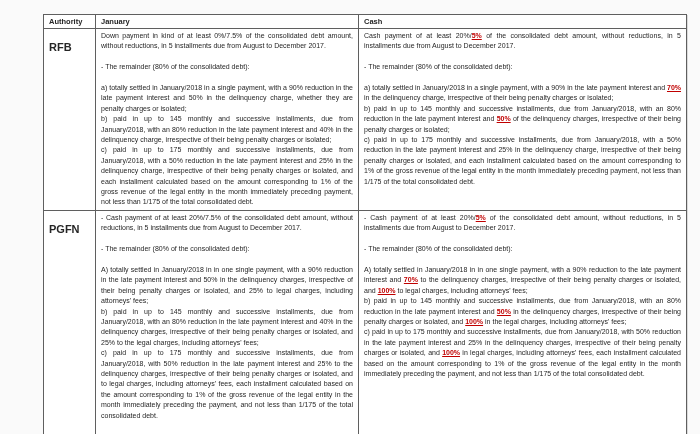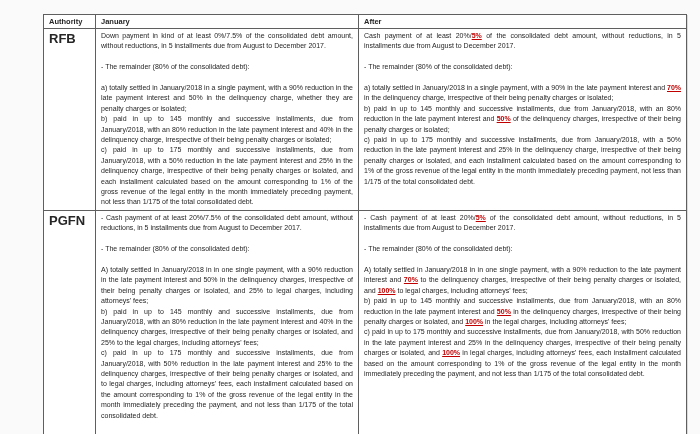--- a/index.html
+++ b/index.html
@@ -30,41 +30,41 @@
     border:1px solid var(--border);
     vertical-align:top;
     color:var(--ink);
   }
   th{
     font-size:7.5px;font-weight:700;text-align:left;
     padding:2px 5px;height:13px;
   }
   tr.r0{height:181px;}
   tr.r1{height:234px;}
-  td.auth{font-weight:700;font-size:13px;padding:2px 5px;}
+  td.auth{font-weight:700;font-size:11px;padding:12px 5px;}
   td.cell{font-size:7px;line-height:10.4px;padding:2px 5px 2px 5px;}
   .cell p{margin:0;text-align:justify;}
   .cell p.gap{margin-bottom:10.4px;}
   .hl{color:var(--accent);font-weight:700;text-decoration:underline;}
 </style>
 </head>
 <body>
 
 <div class="page">
   <table class="cmp">
     <colgroup>
       <col class="c-auth">
       <col class="c-before">
       <col class="c-after">
     </colgroup>
     <thead>
       <tr class="hdr">
         <th>Authority</th>
         <th>January</th>
-        <th>After</th>
+        <th>Cash</th>
       </tr>
     </thead>
     <tbody>
       <tr class="r0">
         <td class="auth">RFB</td>
         <td class="cell">
             <p class="gap"><span>Down payment in kind of at least 0%/7.5% of the consolidated debt amount, without reductions, in 5 installments due from August to December 2017.</span></p>
             <p class="gap"><span>- The remainder (80% of the consolidated debt):</span></p>
             <p><span>a) totally settled in January/2018 in a single payment, with a 90% reduction in the late payment interest and 50% in the delinquency charge, whether they are penalty charges or isolated;</span></p>
             <p><span>b) paid in up to 145 monthly and successive installments, due from January/2018, with an 80% reduction in the late payment interest and 40% in the delinquency charge, irrespective of their being penalty charges or isolated;</span></p>

